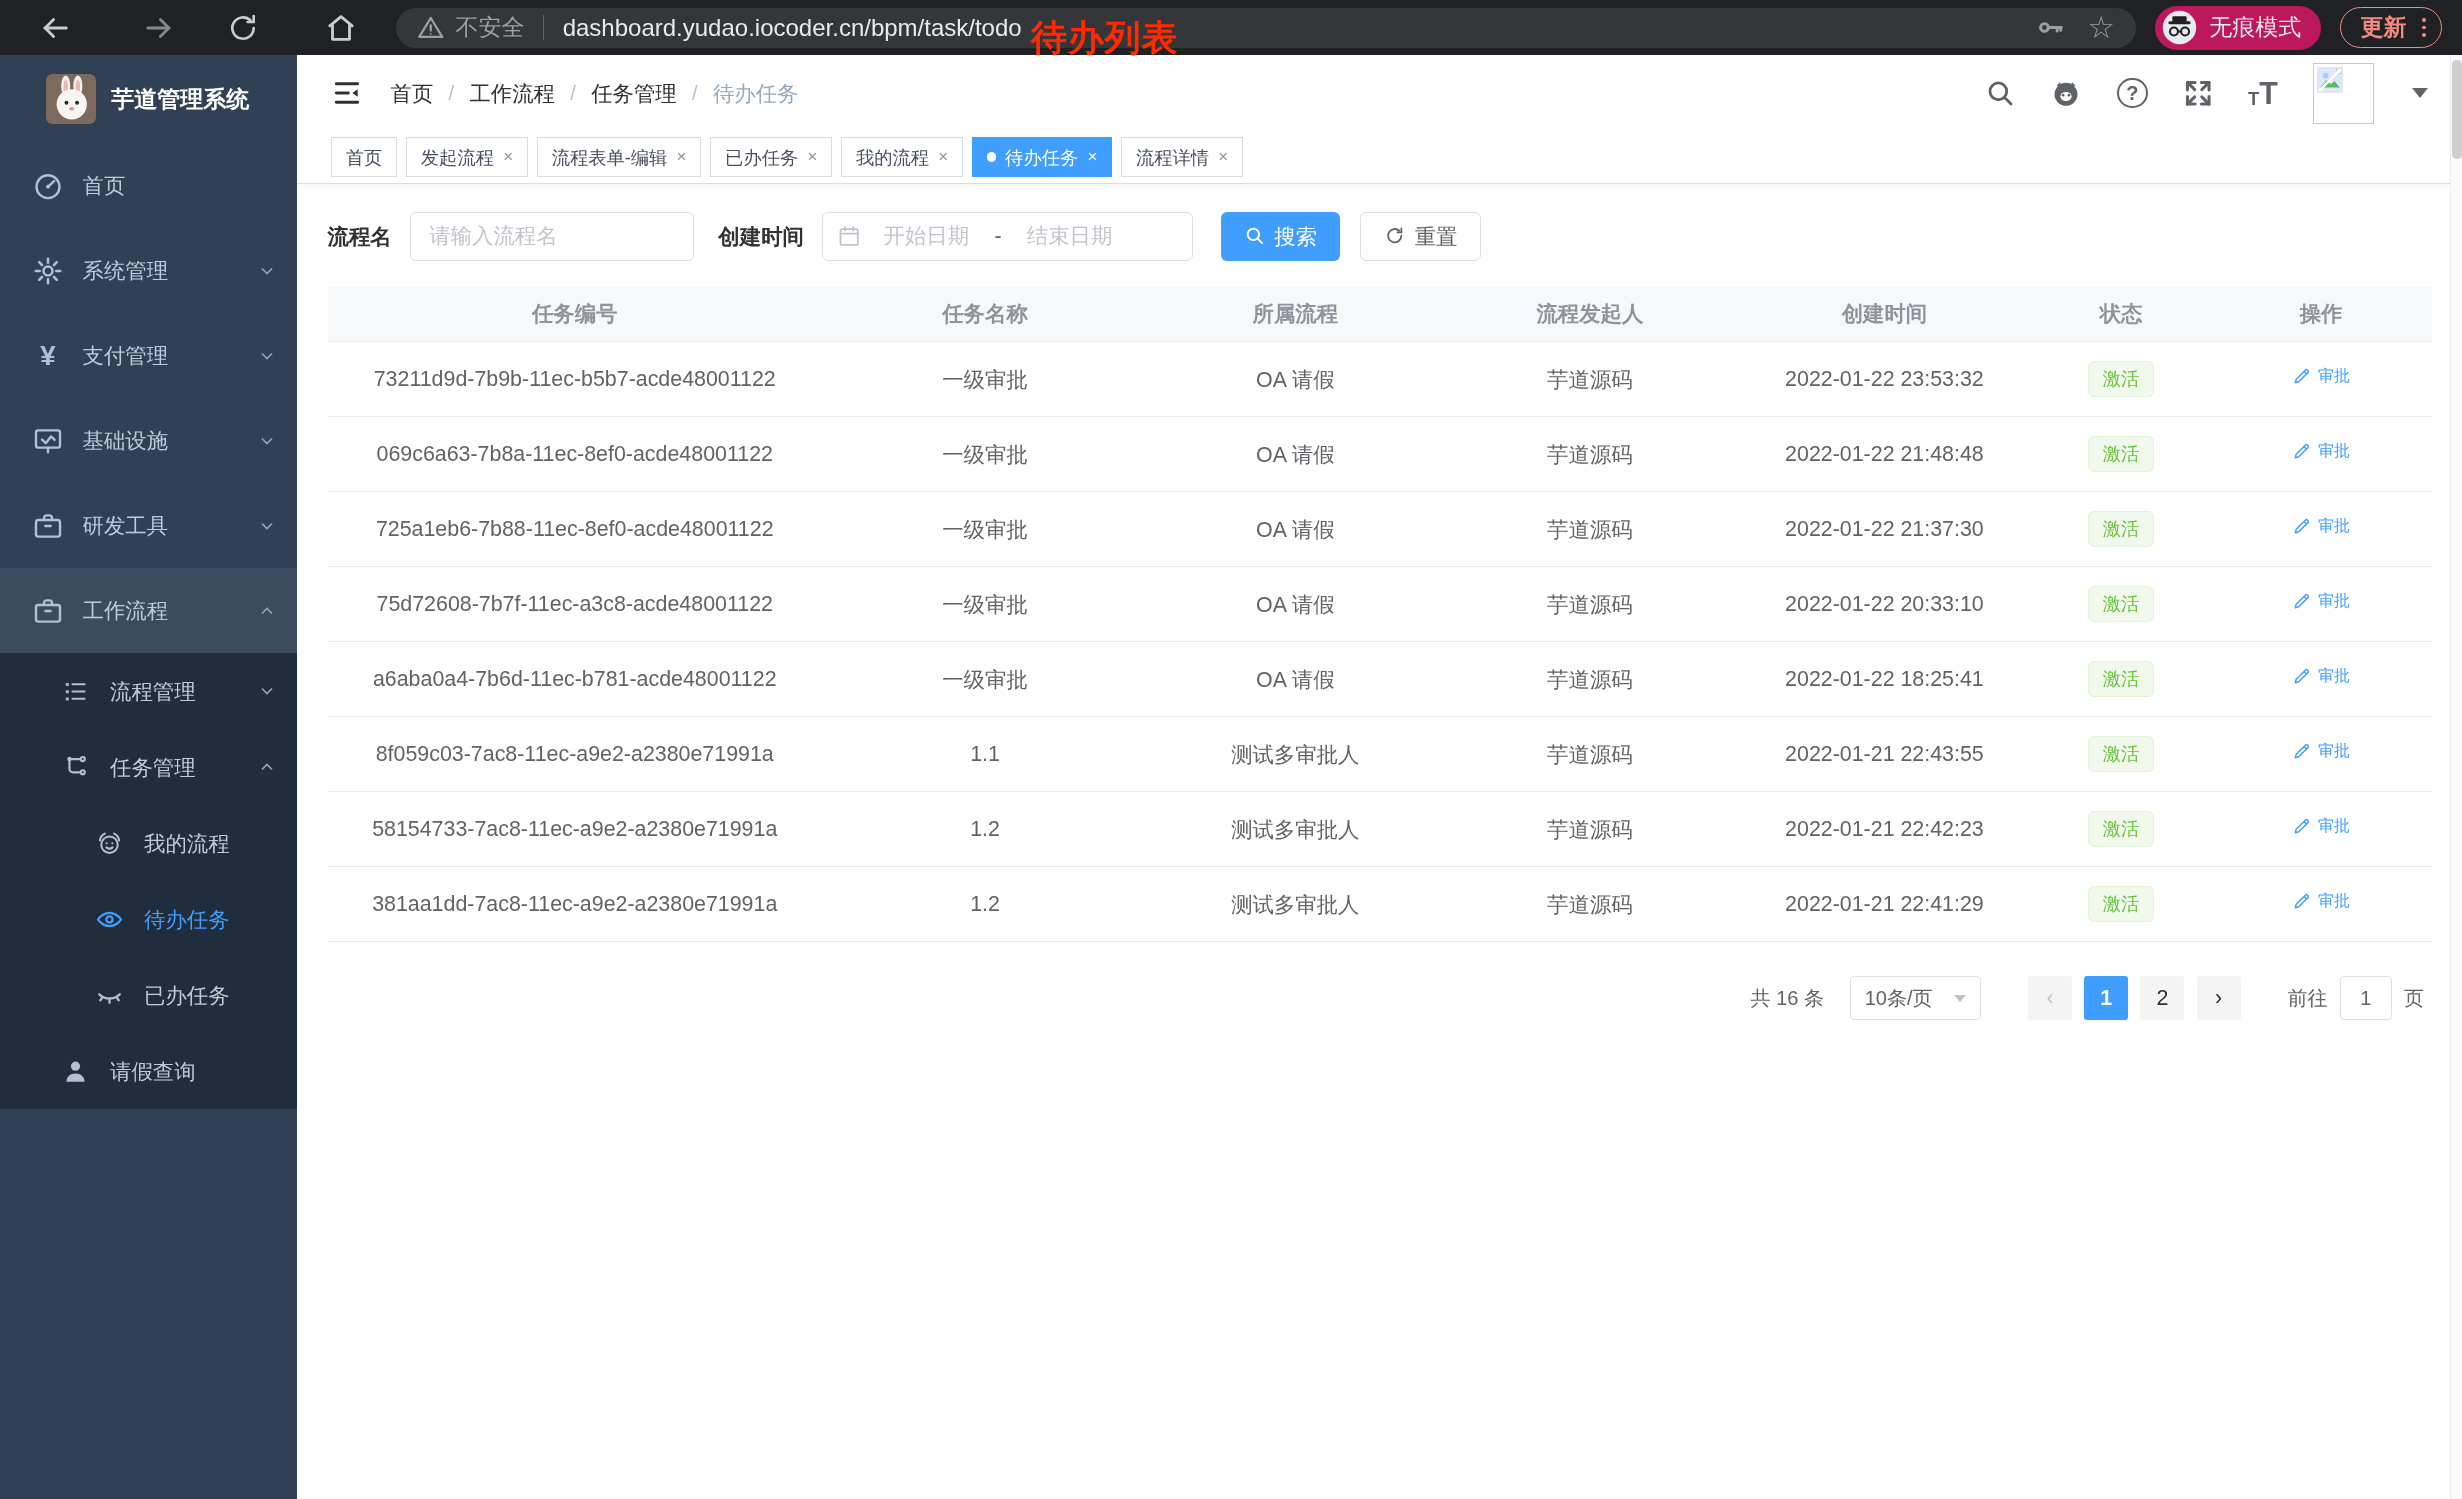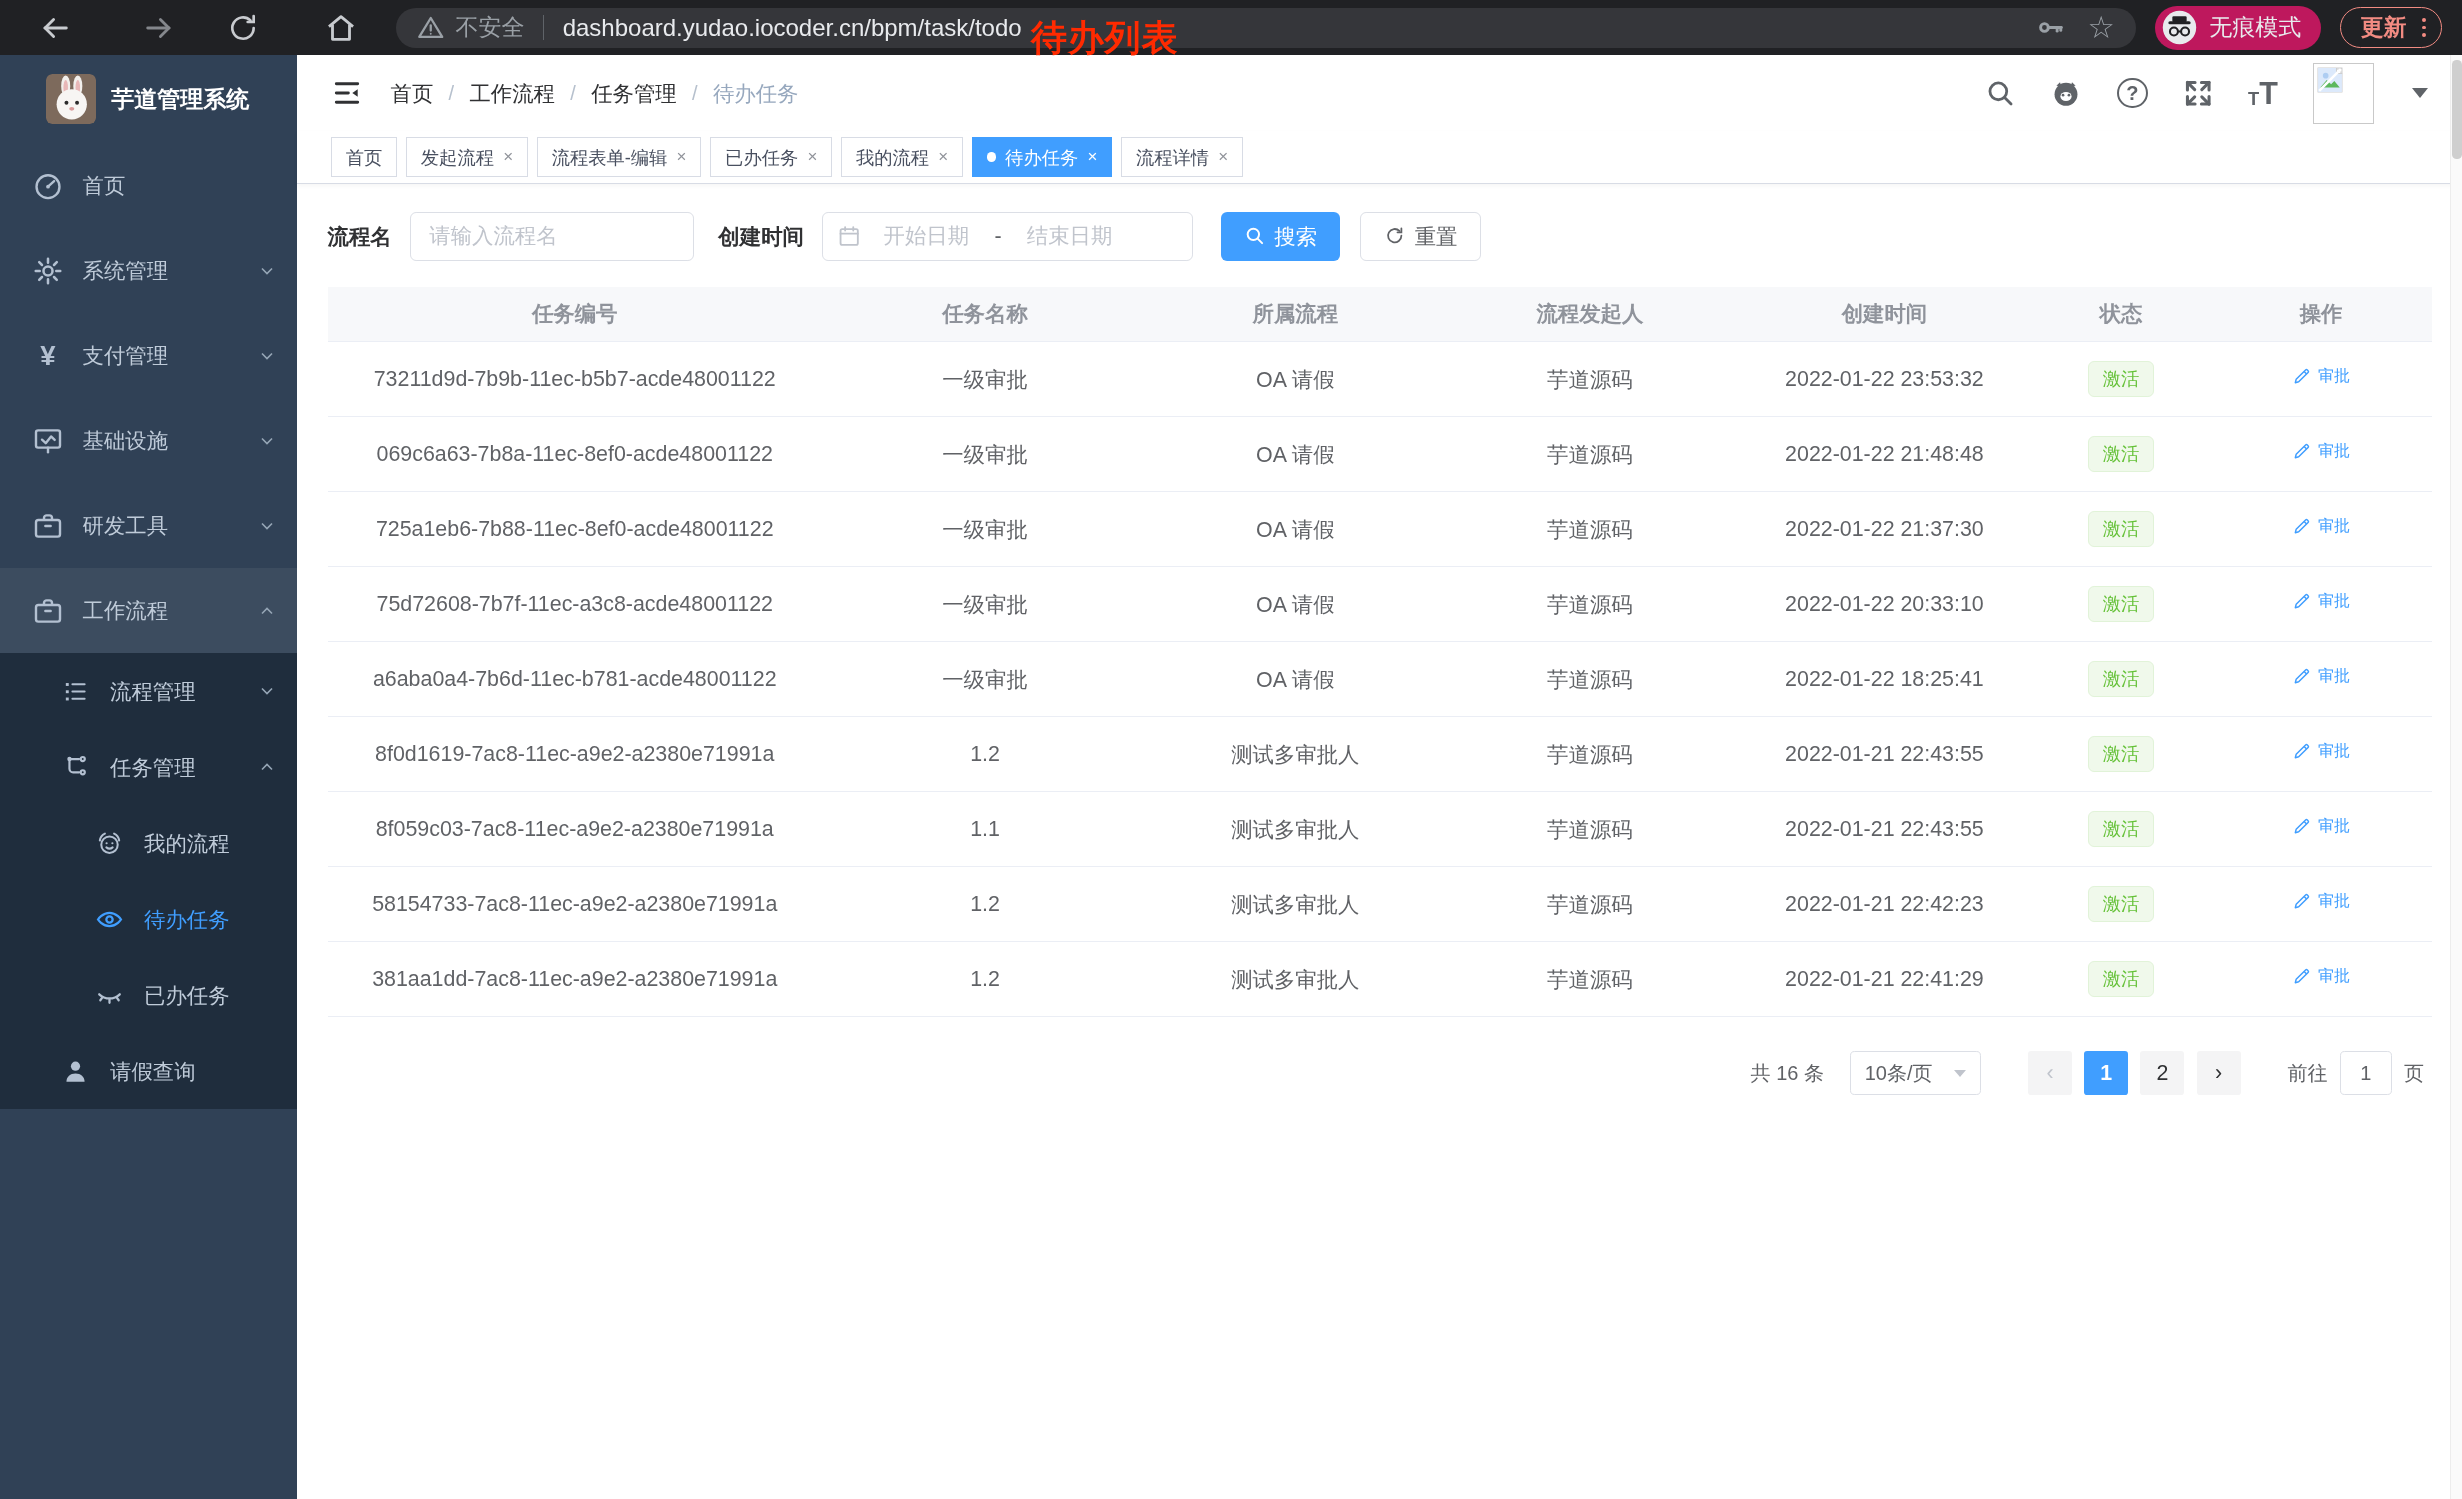--- a/index.html
+++ b/index.html
@@ -598,37 +598,20 @@
                 <a class="approve">
                   <svg width="20" height="20" viewBox="0 0 24 24" fill="none" stroke="#409eff" stroke-width="1.8" stroke-linejoin="round">
                     <path d="M4 20l1-4L16.3 4.7a1.5 1.5 0 0 1 2.1 0l0.9 0.9a1.5 1.5 0 0 1 0 2.1L8 19l-4 1z"></path>
                     <path d="M14.5 6.5l3 3"></path>
                   </svg>
                   <span>审批</span>
                 </a>
               </td>
             </tr>
             <tr>
-              <td>8f0d1619-7ac8-11ec-a9e2-a2380e71991a</td>
-              <td>1.2</td>
-              <td>测试多审批人</td>
-              <td>芋道源码</td>
-              <td>2022-01-21 22:43:55</td>
-              <td><span class="badge">激活</span></td>
-              <td>
-                <a class="approve">
-                  <svg width="20" height="20" viewBox="0 0 24 24" fill="none" stroke="#409eff" stroke-width="1.8" stroke-linejoin="round">
-                    <path d="M4 20l1-4L16.3 4.7a1.5 1.5 0 0 1 2.1 0l0.9 0.9a1.5 1.5 0 0 1 0 2.1L8 19l-4 1z"></path>
-                    <path d="M14.5 6.5l3 3"></path>
-                  </svg>
-                  <span>审批</span>
-                </a>
-              </td>
-            </tr>
-            <tr>
               <td>8f059c03-7ac8-11ec-a9e2-a2380e71991a</td>
               <td>1.1</td>
               <td>测试多审批人</td>
               <td>芋道源码</td>
               <td>2022-01-21 22:43:55</td>
               <td><span class="badge">激活</span></td>
               <td>
                 <a class="approve">
                   <svg width="20" height="20" viewBox="0 0 24 24" fill="none" stroke="#409eff" stroke-width="1.8" stroke-linejoin="round">
                     <path d="M4 20l1-4L16.3 4.7a1.5 1.5 0 0 1 2.1 0l0.9 0.9a1.5 1.5 0 0 1 0 2.1L8 19l-4 1z"></path>

